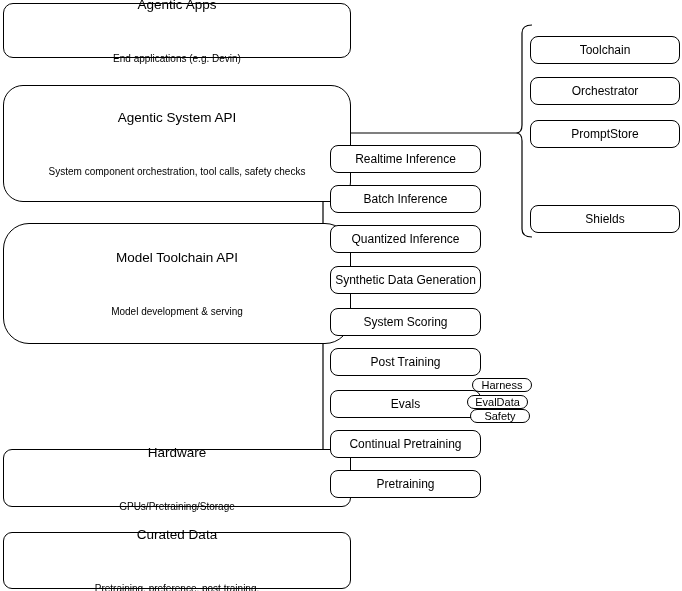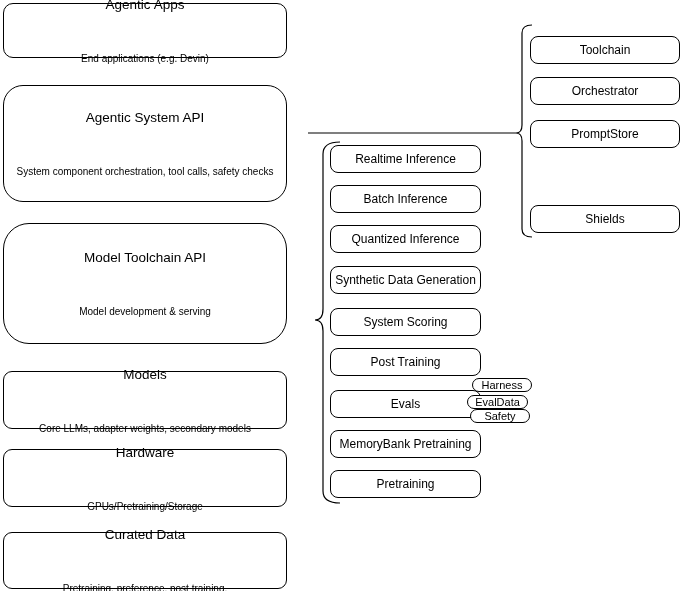--- a/index.html
+++ b/index.html
@@ -1,21 +1,21 @@
 <!DOCTYPE html>
 <html><head>
 <meta charset="utf-8">
 <style>
   html,body{margin:0;padding:0;background:#ffffff;}
   .canvas{position:relative;width:682px;height:591px;background:#ffffff;
           font-family:"Liberation Sans",sans-serif;color:#000;overflow:hidden;}
   .node{position:absolute;border:1.2px solid #000;background:#fff;box-sizing:border-box;
         display:flex;flex-direction:column;align-items:center;justify-content:center;
         text-align:center;}
-  .stack-node{left:3px;width:284px;gap:31px;}
+  .stack-node{left:3px;width:348px;gap:31px;}
   .stack-title{font-size:13.5px;line-height:17px;}
   .stack-sub{font-size:10px;line-height:13px;margin-top:8px;white-space:nowrap;}
   .mid-node{left:330px;width:151px;height:28px;border-radius:8px;font-size:12px;text-align:right;}
   .right-node{left:530px;width:150px;height:28px;border-radius:8px;font-size:12px;}
   .pill{position:absolute;border:1.2px solid #000;background:#fff;border-radius:8px;
         box-sizing:border-box;font-size:11px;display:flex;align-items:center;
         justify-content:center;white-space:nowrap;}
   svg.connectors{position:absolute;left:0;top:0;pointer-events:none;}
 </style>
 </head>
@@ -37,24 +37,20 @@
   <div class="node stack-node" style="top:85px;height:117px;border-radius:20px">
     <div class="stack-title">Agentic System API</div>
     <div class="stack-sub">System component orchestration, tool calls, safety checks</div>
   </div>
 
   <div class="node stack-node" style="top:223px;height:121px;border-radius:26px">
     <div class="stack-title">Model Toolchain API</div>
     <div class="stack-sub">Model development &amp; serving</div>
   </div>
 
-  <div class="node stack-node" style="top:371px;height:58px;border-radius:9px">
-    <div class="stack-title">Models</div>
-    <div class="stack-sub">Core LLMs, adapter weights, secondary models</div>
-  </div>
 
   <div class="node stack-node" style="top:449px;height:58px;border-radius:9px">
     <div class="stack-title">Hardware</div>
     <div class="stack-sub">GPUs/Pretraining/Storage</div>
   </div>
 
   <div class="node stack-node" style="top:532px;height:57px;border-radius:9px">
     <div class="stack-title">Curated Data</div>
     <div class="stack-sub">Pretraining, preference, post training.</div>
   </div>
@@ -74,21 +70,21 @@
   <div class="node mid-node" style="top:308px">
     <span>System Scoring</span>
   </div>
   <div class="node mid-node" style="top:348px">
     <span>Post Training</span>
   </div>
   <div class="node mid-node" style="top:390px">
     <span>Evals</span>
   </div>
   <div class="node mid-node" style="top:430px">
-    <span>MemoryBank Pretraining</span>
+    <span>Continual Pretraining</span>
   </div>
   <div class="node mid-node" style="top:470px">
     <span>Pretraining</span>
   </div>
 
   <div class="pill" style="left:472px;top:378px;width:60px;height:14px">
     <span>Harness</span>
   </div>
   <div class="pill" style="left:467px;top:395px;width:61px;height:14px">
     <span>EvalData</span>

